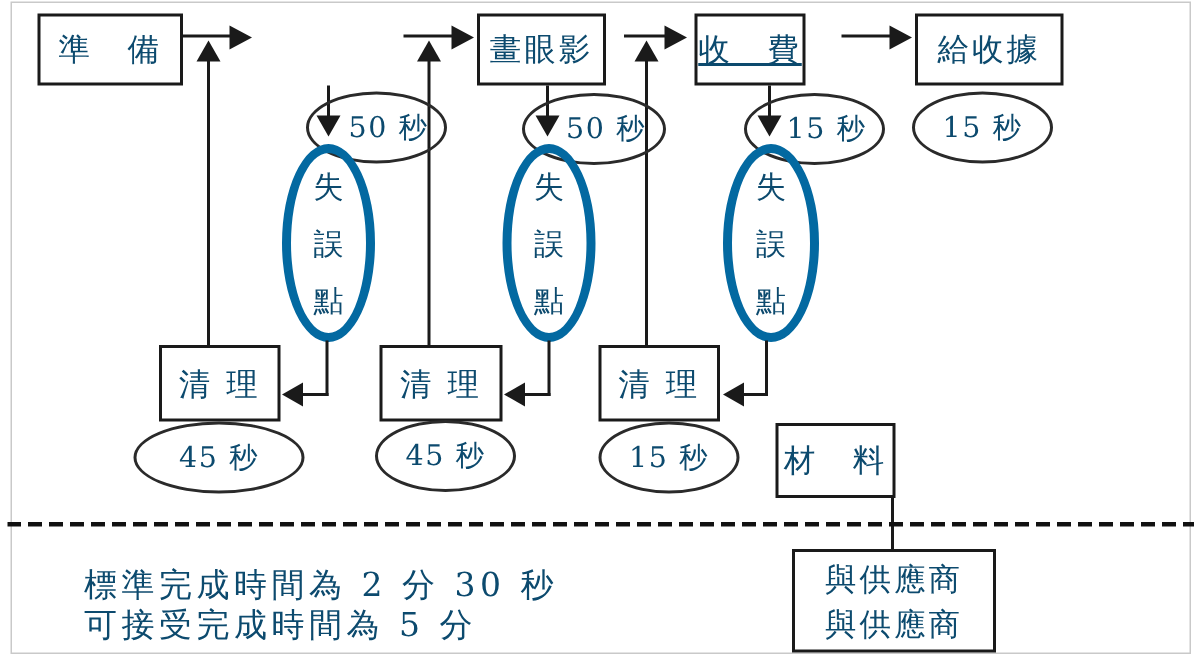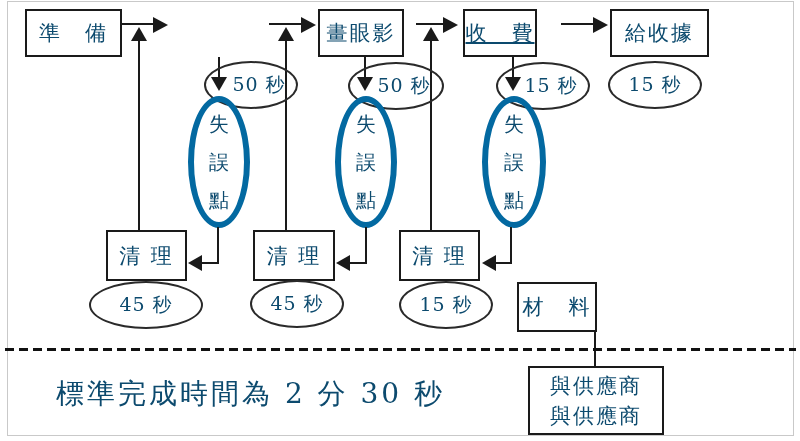--- a/index.html
+++ b/index.html
@@ -63,21 +63,21 @@
   .dashline {
     position: absolute; left: 5px; top: 348px; width: 791px; height: 3px;
     background: repeating-linear-gradient(90deg, #111 0px, #111 9px, transparent 9px, transparent 14px);
   }
   .two-line-box {
     position: absolute;
     border: 2px solid #1a1a1a;
     display: flex; flex-direction: column; align-items: center; justify-content: center;
     font-size: 21px; letter-spacing: 2px; line-height: 30px;
   }
-  .note { position: absolute; font-size: 28px; letter-spacing: 3px; white-space: nowrap; }
+  .note { position: absolute; font-size: 22px; letter-spacing: 3px; white-space: nowrap; }
 </style>
 </head>
 <body>
 
 <div id="canvas">
   <div class="frame"></div>
 
   <div class="box" style="left:25px; top:9px; width:97px; height:48px;">
     <span>準　備</span>
   </div>
@@ -199,13 +199,14 @@
   <div class="vline" style="left:594px; top:332px; height:35px;"></div>
 
   <div class="dashline"></div>
 
   <div class="two-line-box" style="left:528px; top:366px; width:136px; height:69px;">
     <span>與供應商</span>
     <span>與供應商</span>
   </div>
 
   <div class="note" style="left:56px; top:375px;">標準完成時間為 2 分 30 秒</div>
+  <div class="note" style="left:56px; top:402px;">可接受完成時間為 5 分</div>
 </div>
 
 </body></html>

